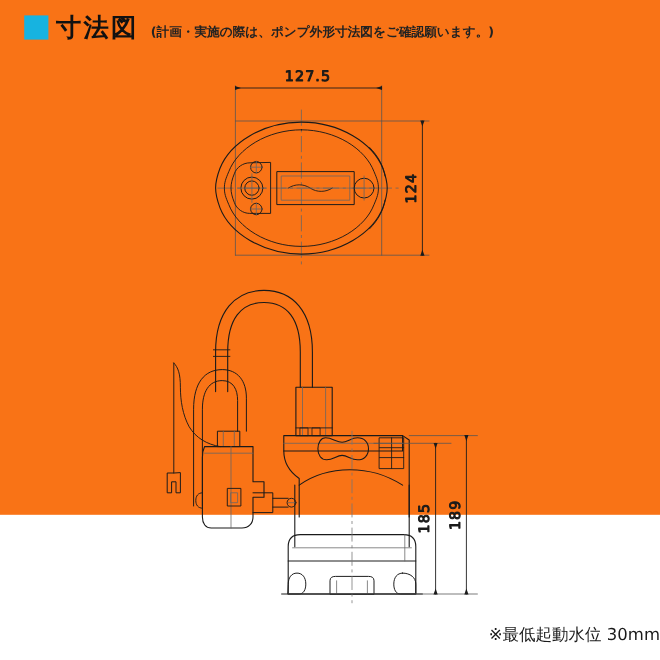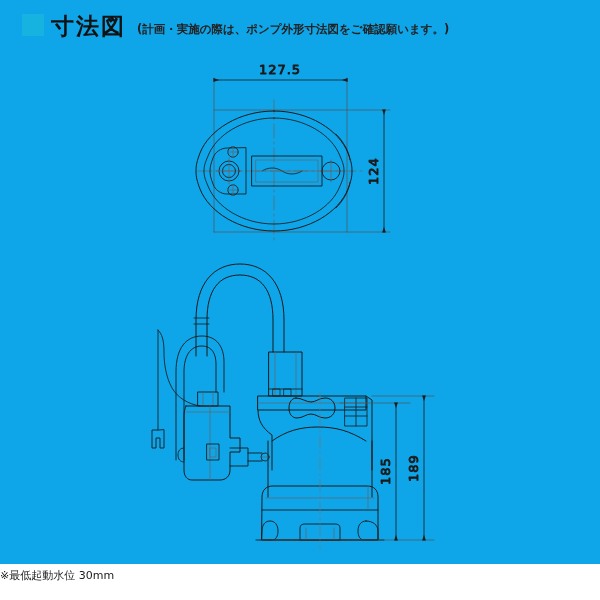--- a/index.html
+++ b/index.html
@@ -12,22 +12,22 @@
     width: 600px;
     height: 600px;
     font-family: "DejaVu Sans", "Liberation Sans", sans-serif;
     color: #1a1a1a;
     overflow: hidden;
     position: relative;
   }
   #page {
     position: relative;
     width: 600px;
-    height: 564px;
-    background: #0ea5e9;
+    height: 468px;
+    background: #f97316;
   }
 
   
   .header {
     position: absolute;
     left: 22px;
     top: 14px;
     display: flex;
     align-items: flex-end;
     gap: 7px;
@@ -68,23 +68,23 @@
     width: 600px;
     height: 600px;
   }
 
   
   .footer-note {
     position: absolute;
     left: 0;
     right: 0;
     top: 568px;
-    text-align: left;
-    font-family: "DejaVu Sans", "Liberation Sans", sans-serif;
-    font-size: 11px;
+    text-align: right;
+    font-family: "DejaVu Sans", "Liberation Sans", sans-serif;
+    font-size: 15px;
     color: #1a1a1a;
     white-space: nowrap;
   }
 
   
   .dimtext {
     font-family: "DejaVu Sans", "Liberation Sans", sans-serif;
     font-size: 13px;
     fill: #1a1a1a;
     letter-spacing: 1px;

